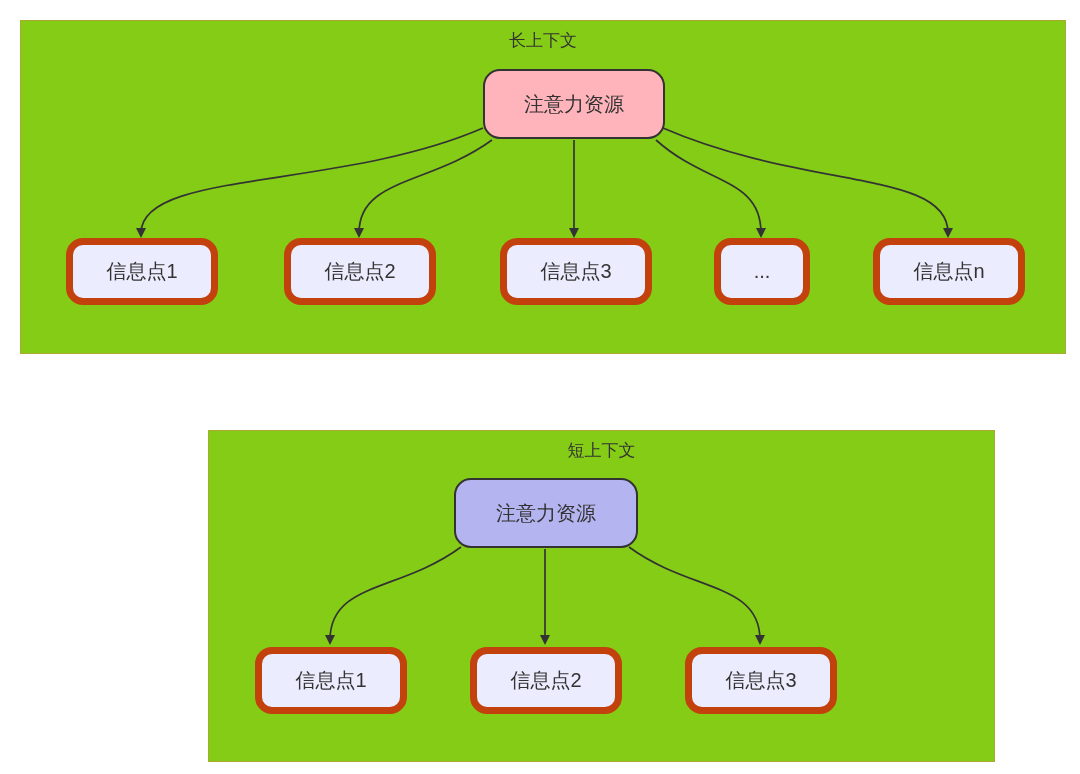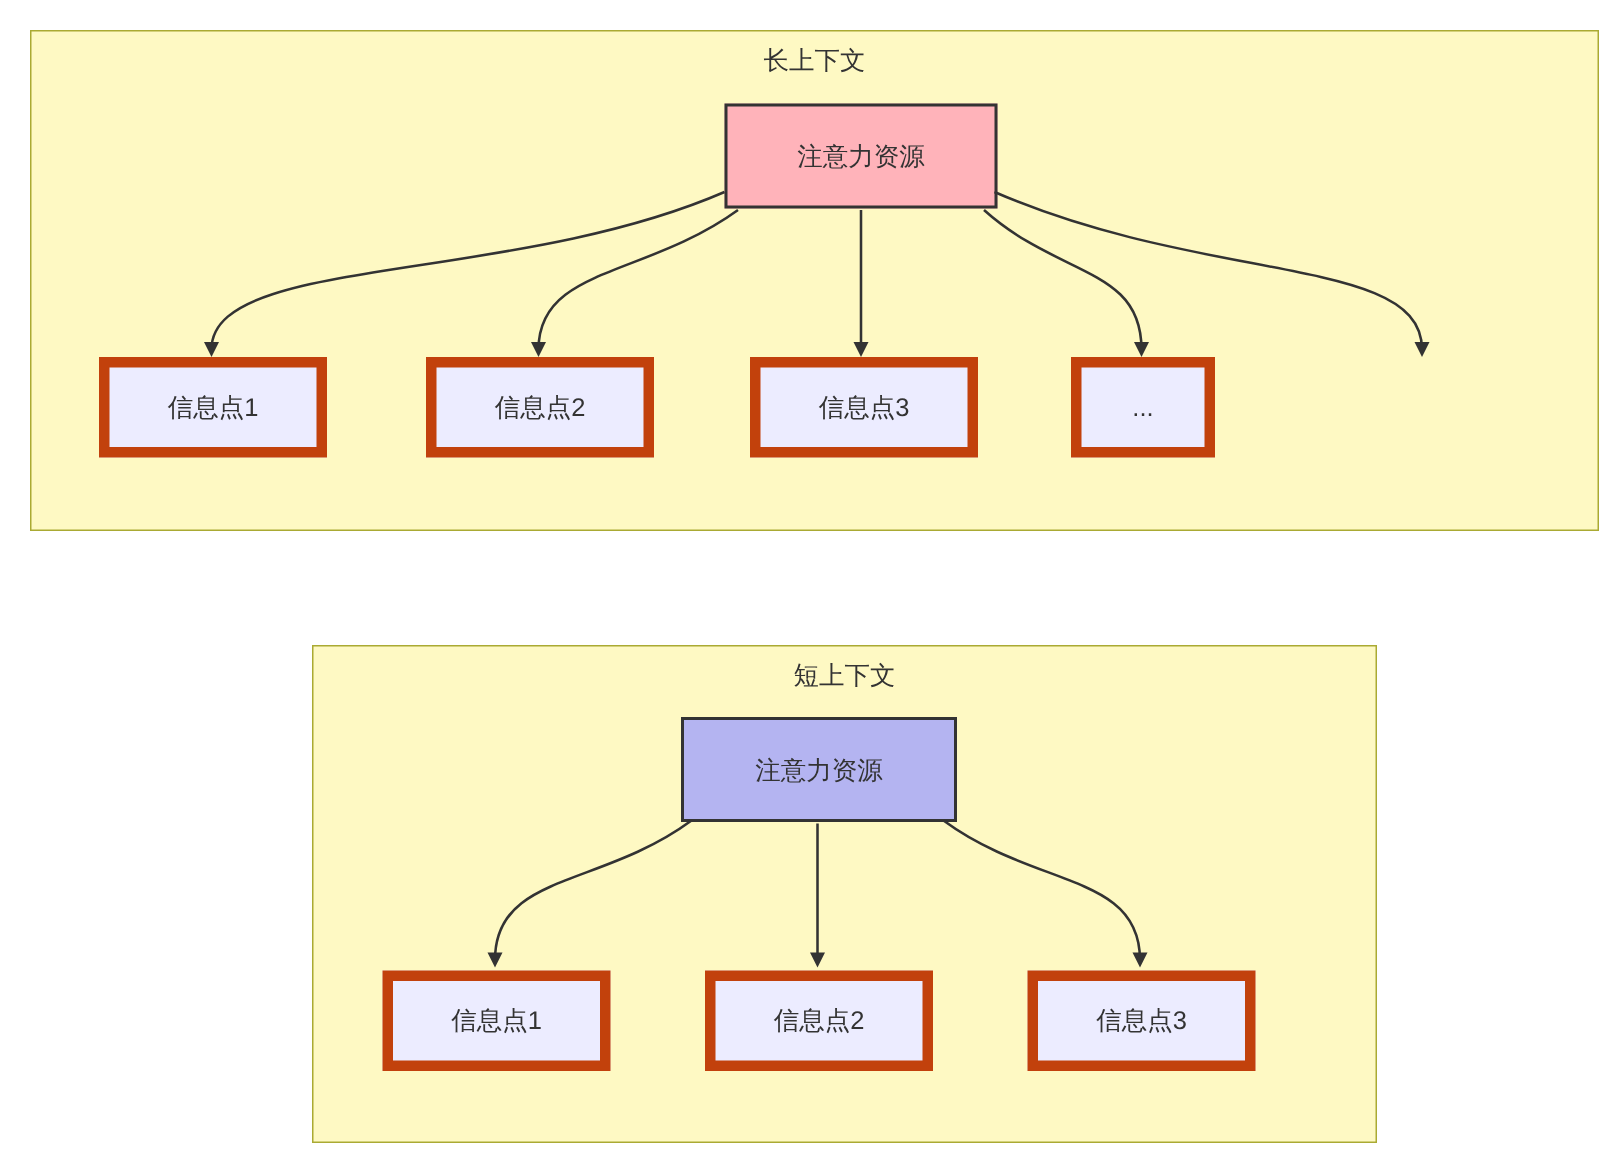--- a/index.html
+++ b/index.html
@@ -10,44 +10,45 @@
   }
   .canvas {
     position: relative;
     width: 1080px;
     height: 774px;
     background: #ffffff;
     overflow: hidden;
   }
   .cluster {
     position: absolute;
-    background: #fef9c3;
+    background: #84cc16;
     border: 1px solid #aaaa33;
     box-sizing: border-box;
   }
   #cluster-long  { left: 20px;  top: 20px;  width: 1046px; height: 334px; }
-  #cluster-short { left: 208px; top: 430px; width: 710px;  height: 332px; }
+  #cluster-short { left: 208px; top: 430px; width: 787px;  height: 332px; }
   .cluster-title {
     position: absolute;
     top: 8px;
     left: 0;
     width: 100%;
     text-align: center;
     font-size: 17px;
     color: #333333;
   }
   .node {
     position: absolute;
     display: flex;
     align-items: center;
     justify-content: center;
-    font-size: 17px;
+    font-size: 20px;
     color: #333333;
     box-sizing: border-box;
     z-index: 2;
+    border-radius: 17px;
   }
   .attention {
     border: 2px solid #333333;
   }
   #att-long  { left: 462px; top: 48px; width: 182px; height: 70px; background: #ffb3ba; }
   #att-short { left: 245px; top: 47px; width: 184px; height: 70px; background: #b4b4f1; }
   .info {
     background: #ececff;
     border: 7px solid #c2410c;
     width: 152px;
@@ -83,20 +84,21 @@
 
 <div class="canvas">
 
   <section class="cluster" id="cluster-long">
     <div class="cluster-title">长上下文</div>
     <div class="node attention" id="att-long">注意力资源</div>
     <div class="node info" id="l0">信息点1</div>
     <div class="node info" id="l1">信息点2</div>
     <div class="node info" id="l2">信息点3</div>
     <div class="node info" id="l3">...</div>
+    <div class="node info" id="l4">信息点n</div>
   </section>
 
   <section class="cluster" id="cluster-short">
     <div class="cluster-title">短上下文</div>
     <div class="node attention" id="att-short">注意力资源</div>
     <div class="node info" id="s0">信息点1</div>
     <div class="node info" id="s1">信息点2</div>
     <div class="node info" id="s2">信息点3</div>
   </section>
 

